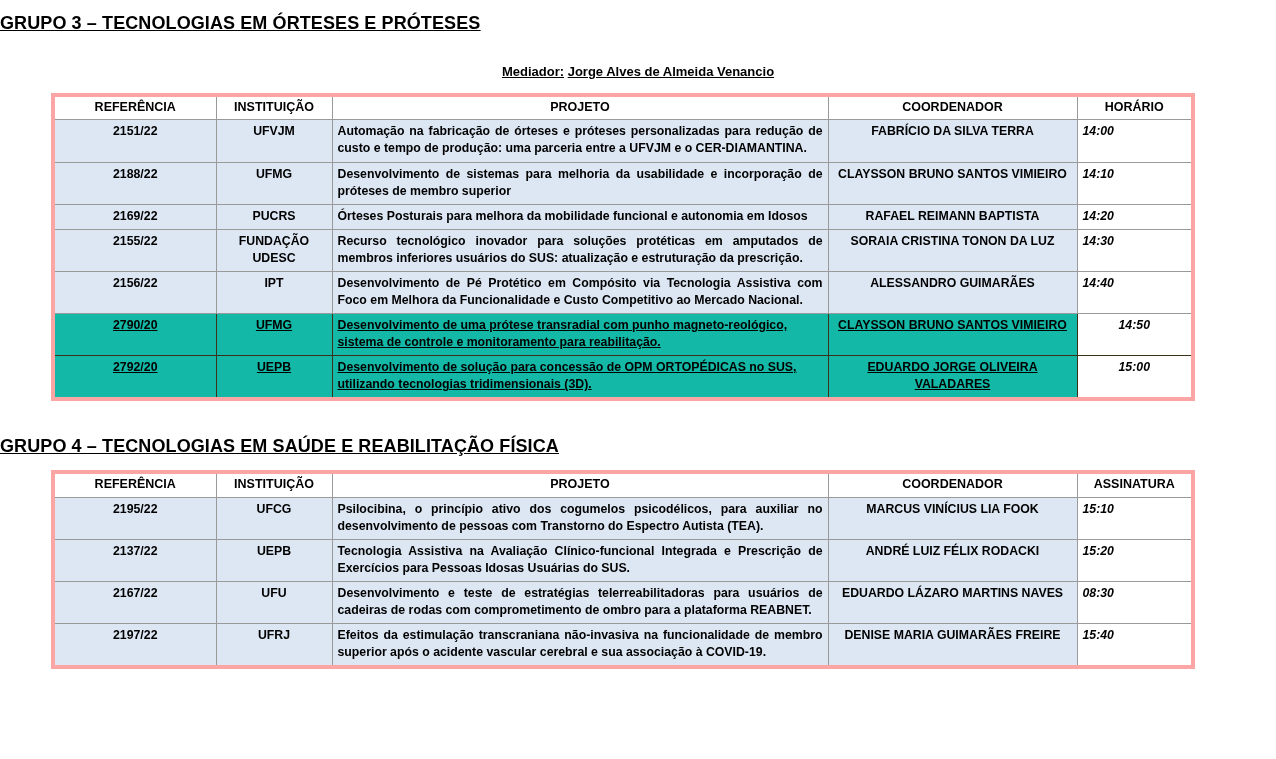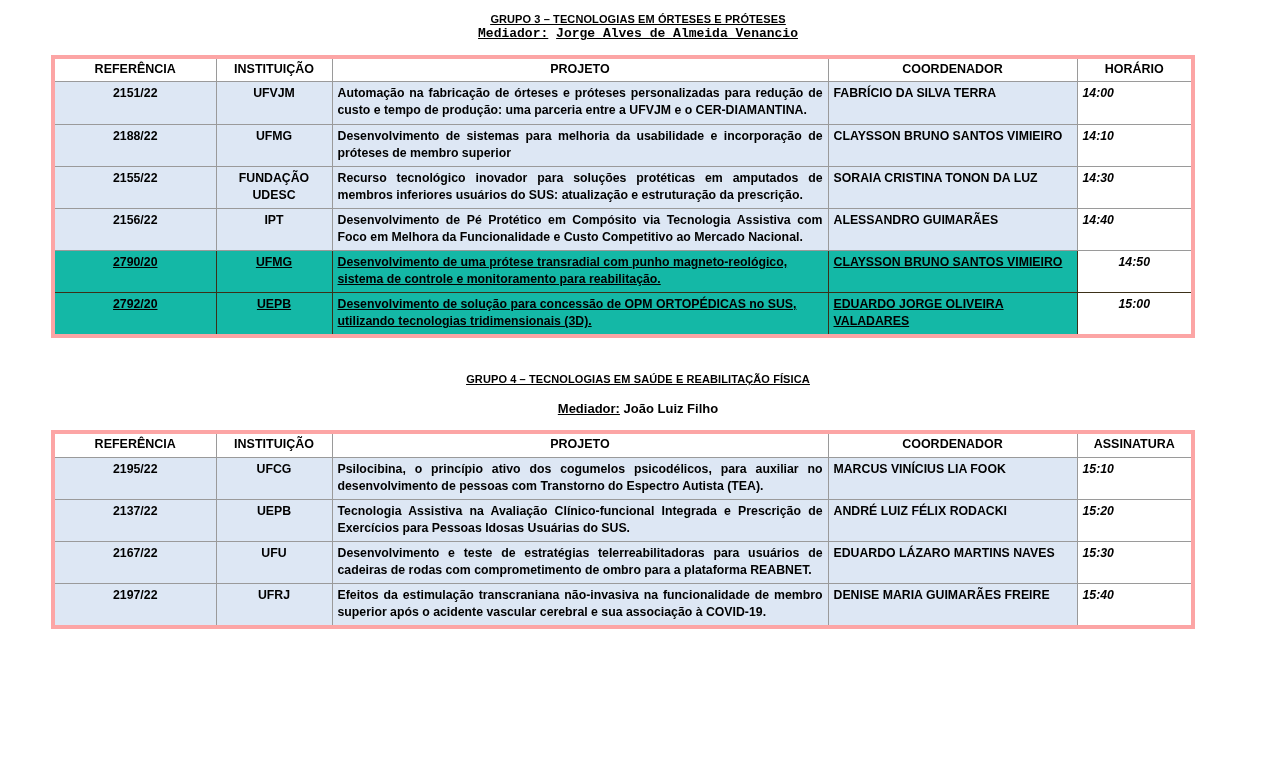--- a/index.html
+++ b/index.html
@@ -18,22 +18,22 @@
   }
   .page {
     width: 1276px;
     height: 759px;
     position: relative;
     padding: 0;
   }
 
   
   .section-title {
-    text-align: center;
-    font-size: 11px;
+    text-align: left;
+    font-size: 18px;
     font-weight: bold;
     letter-spacing: 0.1px;
     line-height: 1;
     text-decoration: underline;
   }
   .section-title span.u { text-decoration: underline; }
 
   .mediator {
     text-align: center;
     font-size: 13px;
@@ -79,21 +79,21 @@
     background: #dde7f4;
   }
   td.proj {
     text-align: justify;
     text-justify: inter-word;
     font-weight: bold;
     background: #dde7f4;
     hyphens: none;
   }
   td.coord {
-    text-align: left;
+    text-align: center;
     font-weight: bold;
     background: #dde7f4;
   }
   td.time {
     text-align: left;
     font-weight: bold;
     background: #ffffff;
     padding-left: 7px;
     font-style: italic;
   }
@@ -110,21 +110,21 @@
   
   table.sched { outline: 0; }
 </style>
 </head>
 <body>
 
 <div class="page">
   <div id="sections-root">
       <div class="section" style="margin-top: 14px;">
         <div class="section-title"><span class="u">GRUPO 3 – TECNOLOGIAS EM ÓRTESES E PRÓTESES</span></div>
-        <div class="mediator" style="margin-top: 2px; font-family: Liberation Mono, monospace;"><span class="u">Mediador:</span> <span class="u">Jorge Alves de Almeida Venancio</span></div>
+        <div class="mediator" style="margin-top: 33px;"><span class="u">Mediador:</span> <span class="u">Jorge Alves de Almeida Venancio</span></div>
         <table class="sched" style="margin-top: 15px; margin-left: 51px; width: 1140px;">
           <colgroup>
             <col class="c-ref">
             <col class="c-inst">
             <col class="c-proj">
             <col class="c-coord">
             <col class="c-time">
           </colgroup>
           <thead>
             <tr>
@@ -144,20 +144,27 @@
               <td class="time">14:00</td>
             </tr>
             <tr>
               <td class="ref">2188/22</td>
               <td class="inst">UFMG</td>
               <td class="proj">Desenvolvimento de sistemas para melhoria da usabilidade e incorporação de próteses de membro superior</td>
               <td class="coord">CLAYSSON BRUNO SANTOS VIMIEIRO</td>
               <td class="time">14:10</td>
             </tr>
             <tr>
+              <td class="ref">2169/22</td>
+              <td class="inst">PUCRS</td>
+              <td class="proj">Órteses Posturais para melhora da mobilidade funcional e autonomia em Idosos</td>
+              <td class="coord">RAFAEL REIMANN BAPTISTA</td>
+              <td class="time">14:20</td>
+            </tr>
+            <tr>
               <td class="ref">2155/22</td>
               <td class="inst">FUNDAÇÃO UDESC</td>
               <td class="proj">Recurso tecnológico inovador para soluções protéticas em amputados de membros inferiores usuários do SUS: atualização e estruturação da prescrição.</td>
               <td class="coord">SORAIA CRISTINA TONON DA LUZ</td>
               <td class="time">14:30</td>
             </tr>
             <tr>
               <td class="ref">2156/22</td>
               <td class="inst">IPT</td>
               <td class="proj">Desenvolvimento de Pé Protético em Compósito via Tecnologia Assistiva com Foco em Melhora da Funcionalidade e Custo Competitivo ao Mercado Nacional.</td>
@@ -176,21 +183,20 @@
               <td class="inst">UEPB</td>
               <td class="proj">Desenvolvimento de solução para concessão de OPM ORTOPÉDICAS no SUS, utilizando tecnologias tridimensionais (3D).</td>
               <td class="coord">EDUARDO JORGE OLIVEIRA VALADARES</td>
               <td class="time">15:00</td>
             </tr>
           </tbody>
         </table>
       </div>
       <div class="section" style="margin-top: 36px;">
         <div class="section-title"><span class="u">GRUPO 4 – TECNOLOGIAS EM SAÚDE E REABILITAÇÃO FÍSICA</span></div>
-        <div class="mediator" style="margin-top: 17px;"><span class="u">Mediador:</span> <span>João Luiz Filho</span></div>
         <table class="sched" style="margin-top: 15px; margin-left: 51px; width: 1140px;">
           <colgroup>
             <col class="c-ref">
             <col class="c-inst">
             <col class="c-proj">
             <col class="c-coord">
             <col class="c-time">
           </colgroup>
           <thead>
             <tr>
@@ -214,21 +220,21 @@
               <td class="inst">UEPB</td>
               <td class="proj">Tecnologia Assistiva na Avaliação Clínico-funcional Integrada e Prescrição de Exercícios para Pessoas Idosas Usuárias do SUS.</td>
               <td class="coord">ANDRÉ LUIZ FÉLIX RODACKI</td>
               <td class="time">15:20</td>
             </tr>
             <tr>
               <td class="ref">2167/22</td>
               <td class="inst">UFU</td>
               <td class="proj">Desenvolvimento e teste de estratégias telerreabilitadoras para usuários de cadeiras de rodas com comprometimento de ombro para a plataforma REABNET.</td>
               <td class="coord">EDUARDO LÁZARO MARTINS NAVES</td>
-              <td class="time">15:30</td>
+              <td class="time">08:30</td>
             </tr>
             <tr>
               <td class="ref">2197/22</td>
               <td class="inst">UFRJ</td>
               <td class="proj">Efeitos da estimulação transcraniana não-invasiva na funcionalidade de membro superior após o acidente vascular cerebral e sua associação à COVID-19.</td>
               <td class="coord">DENISE MARIA GUIMARÃES FREIRE</td>
               <td class="time">15:40</td>
             </tr>
           </tbody>
         </table>

